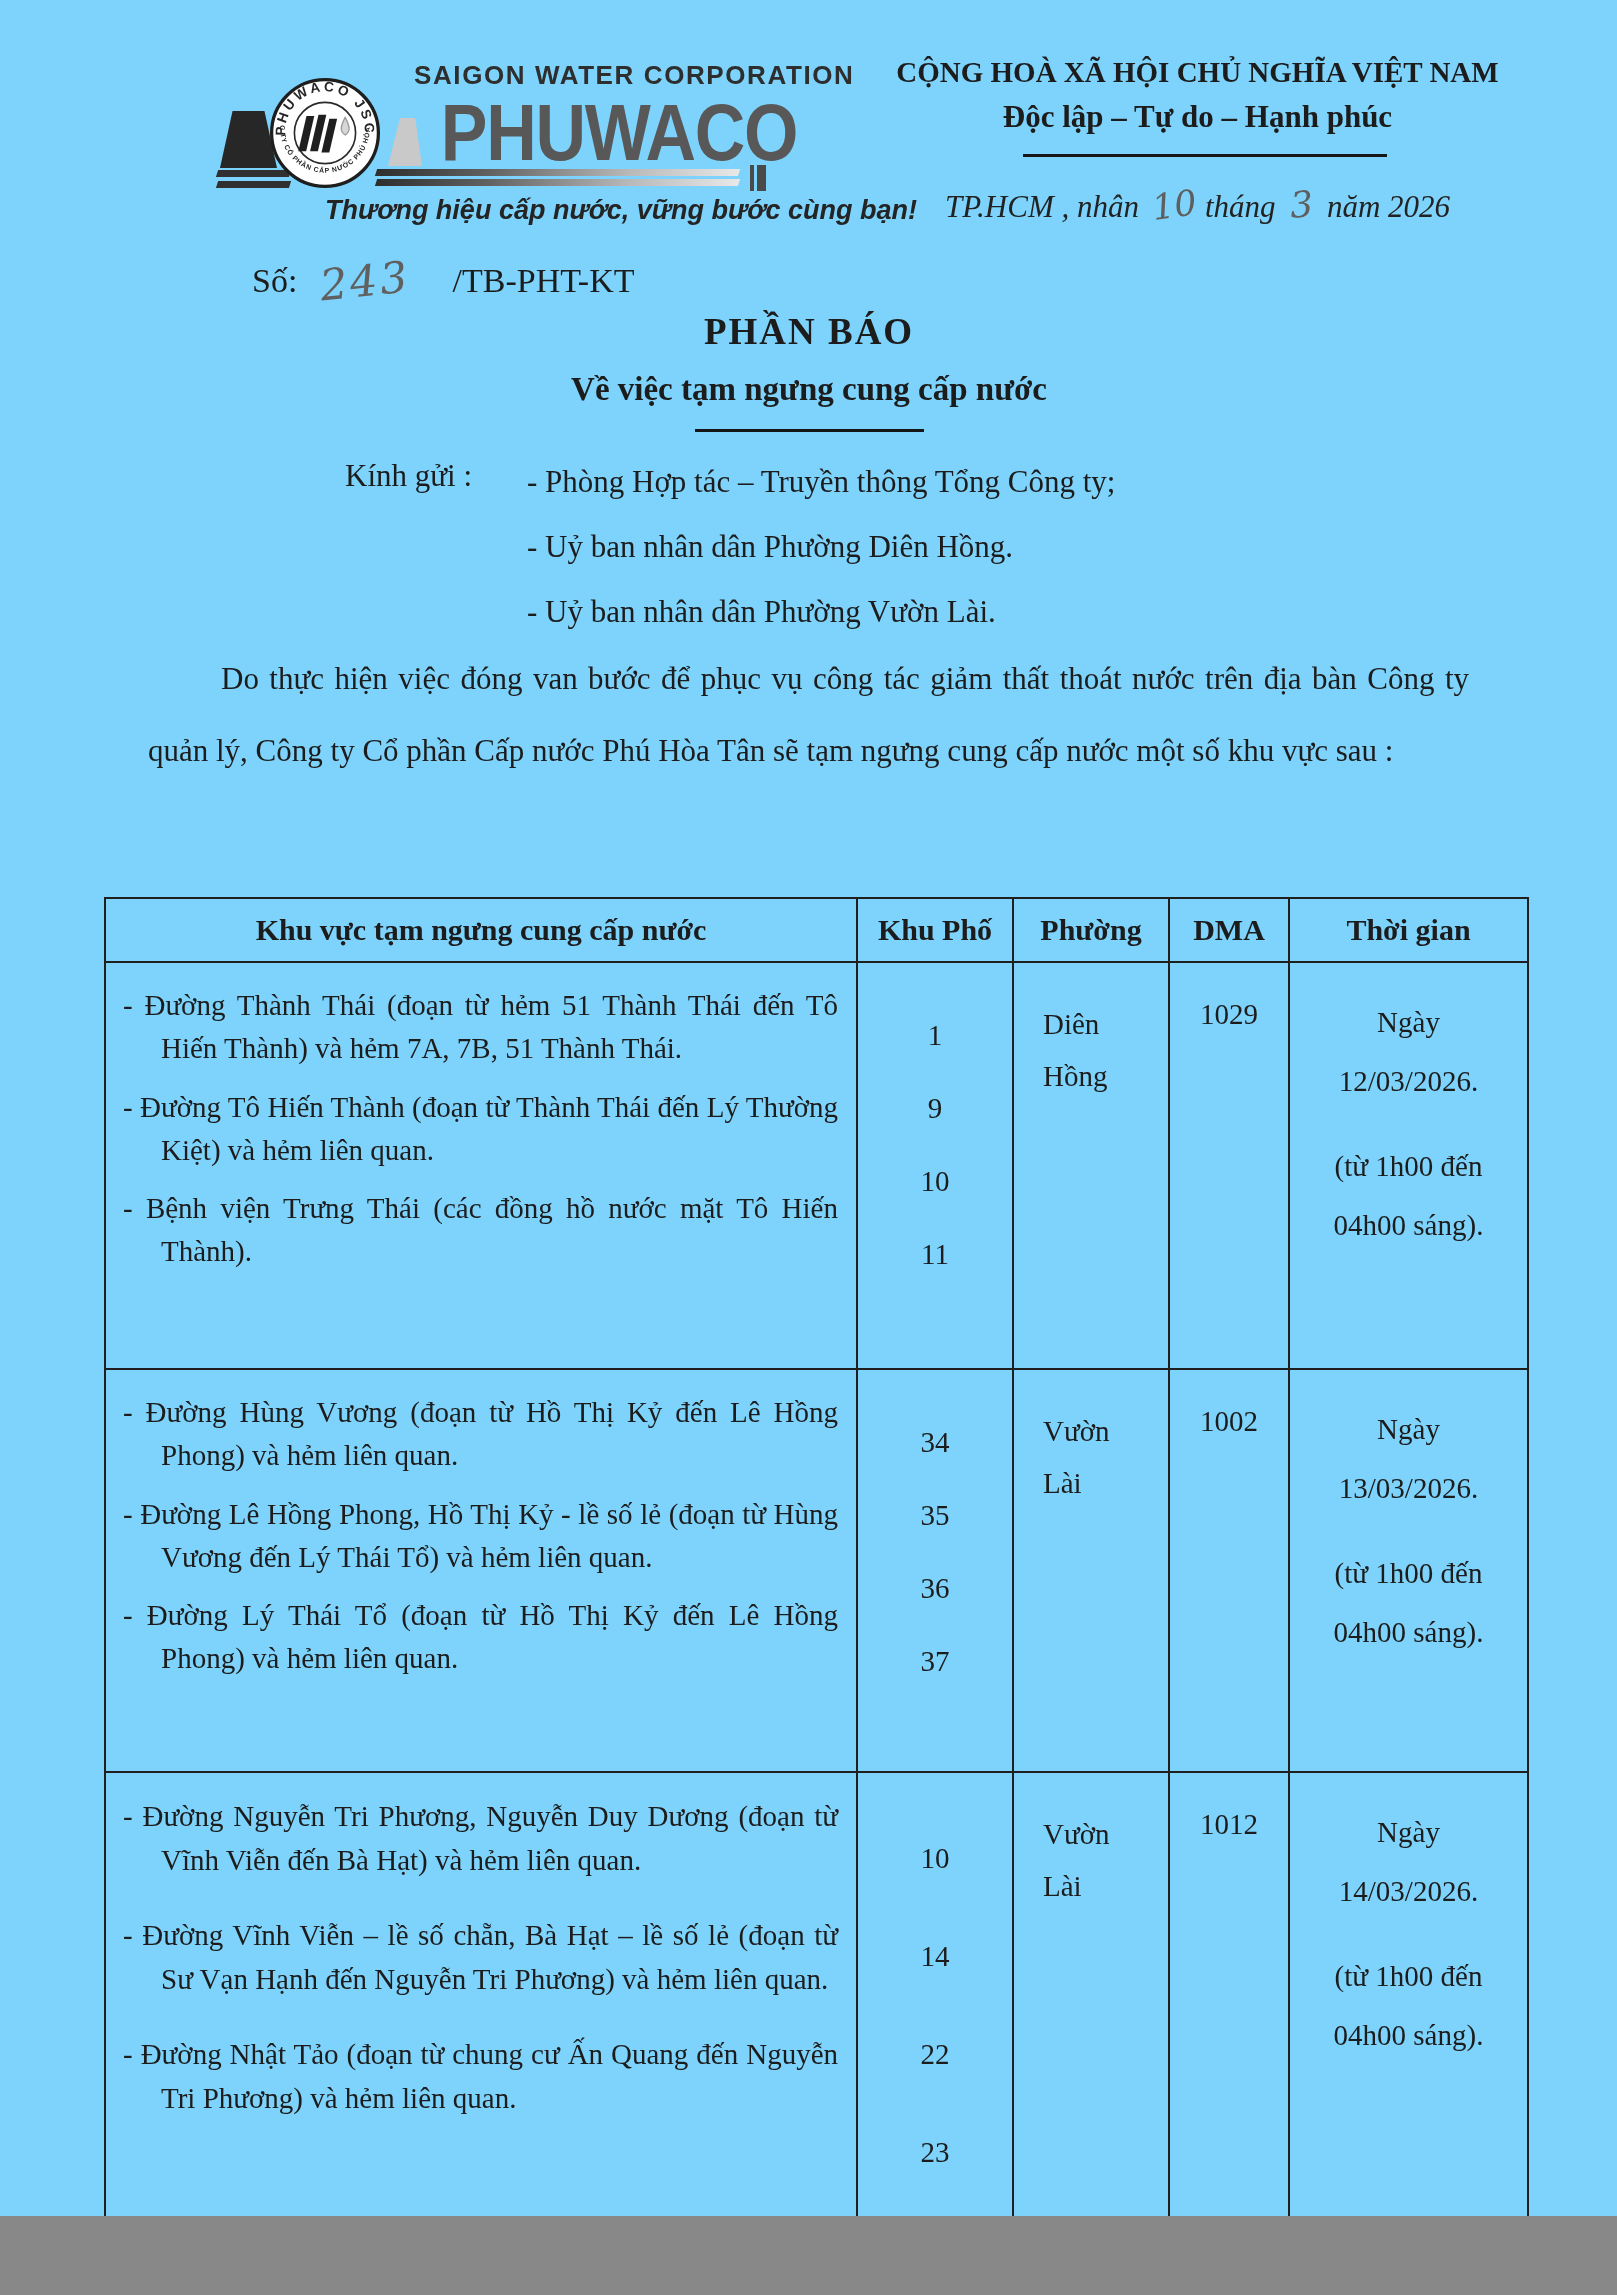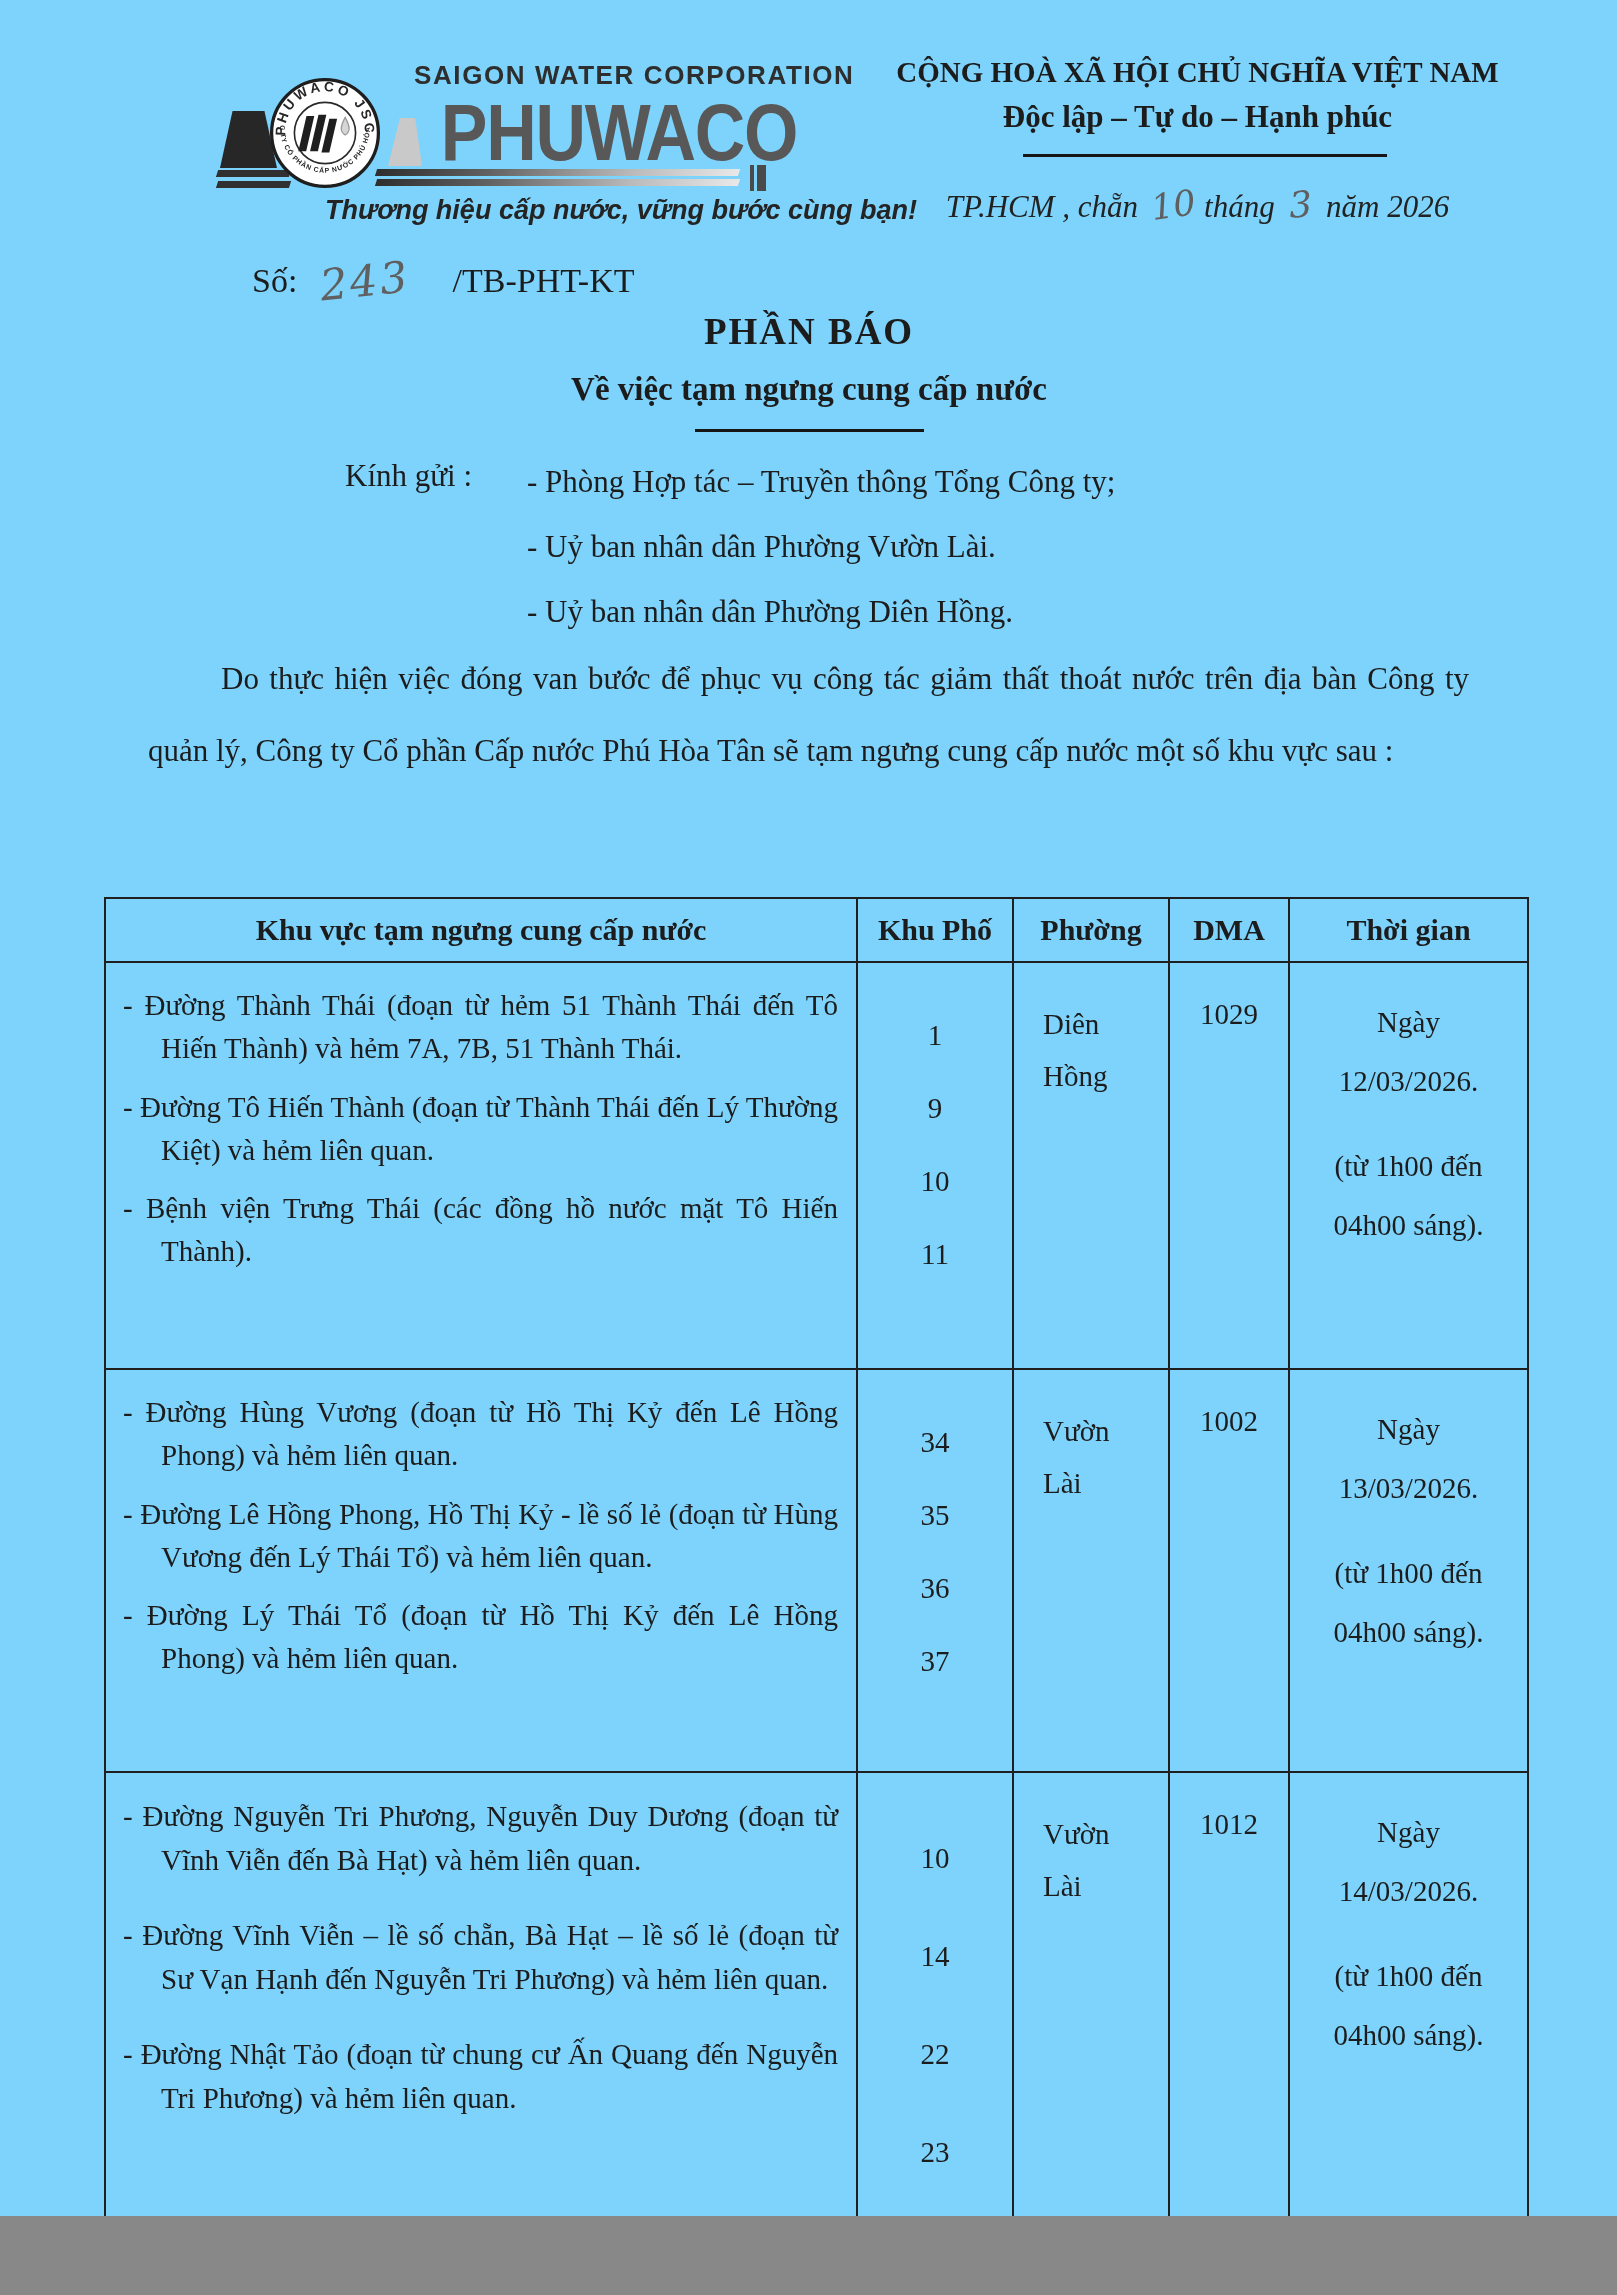--- a/index.html
+++ b/index.html
@@ -120,43 +120,43 @@
     </g>
     <path d="M117 62 C110 75 108 84 117 89 C126 84 124 75 117 62 Z" fill="#d6d6d6" stroke="#9a9a9a" stroke-width="2"></path>
   </svg>
 
   <div class="tagline">Thương hiệu cấp nước, vững bước cùng bạn!</div>
 
   <div class="nat1">CỘNG HOÀ XÃ HỘI CHỦ NGHĨA VIỆT NAM</div>
   <div class="nat2">Độc lập – Tự do – Hạnh phúc</div>
   <div class="motto-rule"></div>
   <div class="date-line">
-    <span>TP.HCM , chẵn</span>
+    <span>TP.HCM , nhân</span>
     <span class="hand hand-day">10</span>
     <span>tháng</span>
     <span class="hand hand-month">3</span>
     <span>năm 2026</span>
   </div>
 
   <div class="doc-number">
     <span>Số:</span>
     <span class="num">243</span>
     <span>/TB-PHT-KT</span>
   </div>
 
   <div class="title-main">PHẦN BÁO</div>
   <div class="title-sub">Về việc tạm ngưng cung cấp nước</div>
   <div class="title-rule"></div>
 
   <div class="recipients">
     <div class="recip-label">Kính gửi :</div>
     <div>
       <div class="recip-item">- Phòng Hợp tác – Truyền thông Tổng Công ty;</div>
+      <div class="recip-item">- Uỷ ban nhân dân Phường Diên Hồng.</div>
       <div class="recip-item">- Uỷ ban nhân dân Phường Vườn Lài.</div>
-      <div class="recip-item">- Uỷ ban nhân dân Phường Diên Hồng.</div>
     </div>
   </div>
 
   <div class="body-para">Do thực hiện việc đóng van bước để phục vụ công tác giảm thất thoát nước trên địa bàn Công ty quản lý, Công ty Cổ phần Cấp nước Phú Hòa Tân sẽ tạm ngưng cung cấp nước một số khu vực sau :</div>
 
   <table class="notice-table">
     <colgroup>
       <col style="width:752px">
         <col style="width:156px">
         <col style="width:156px">

